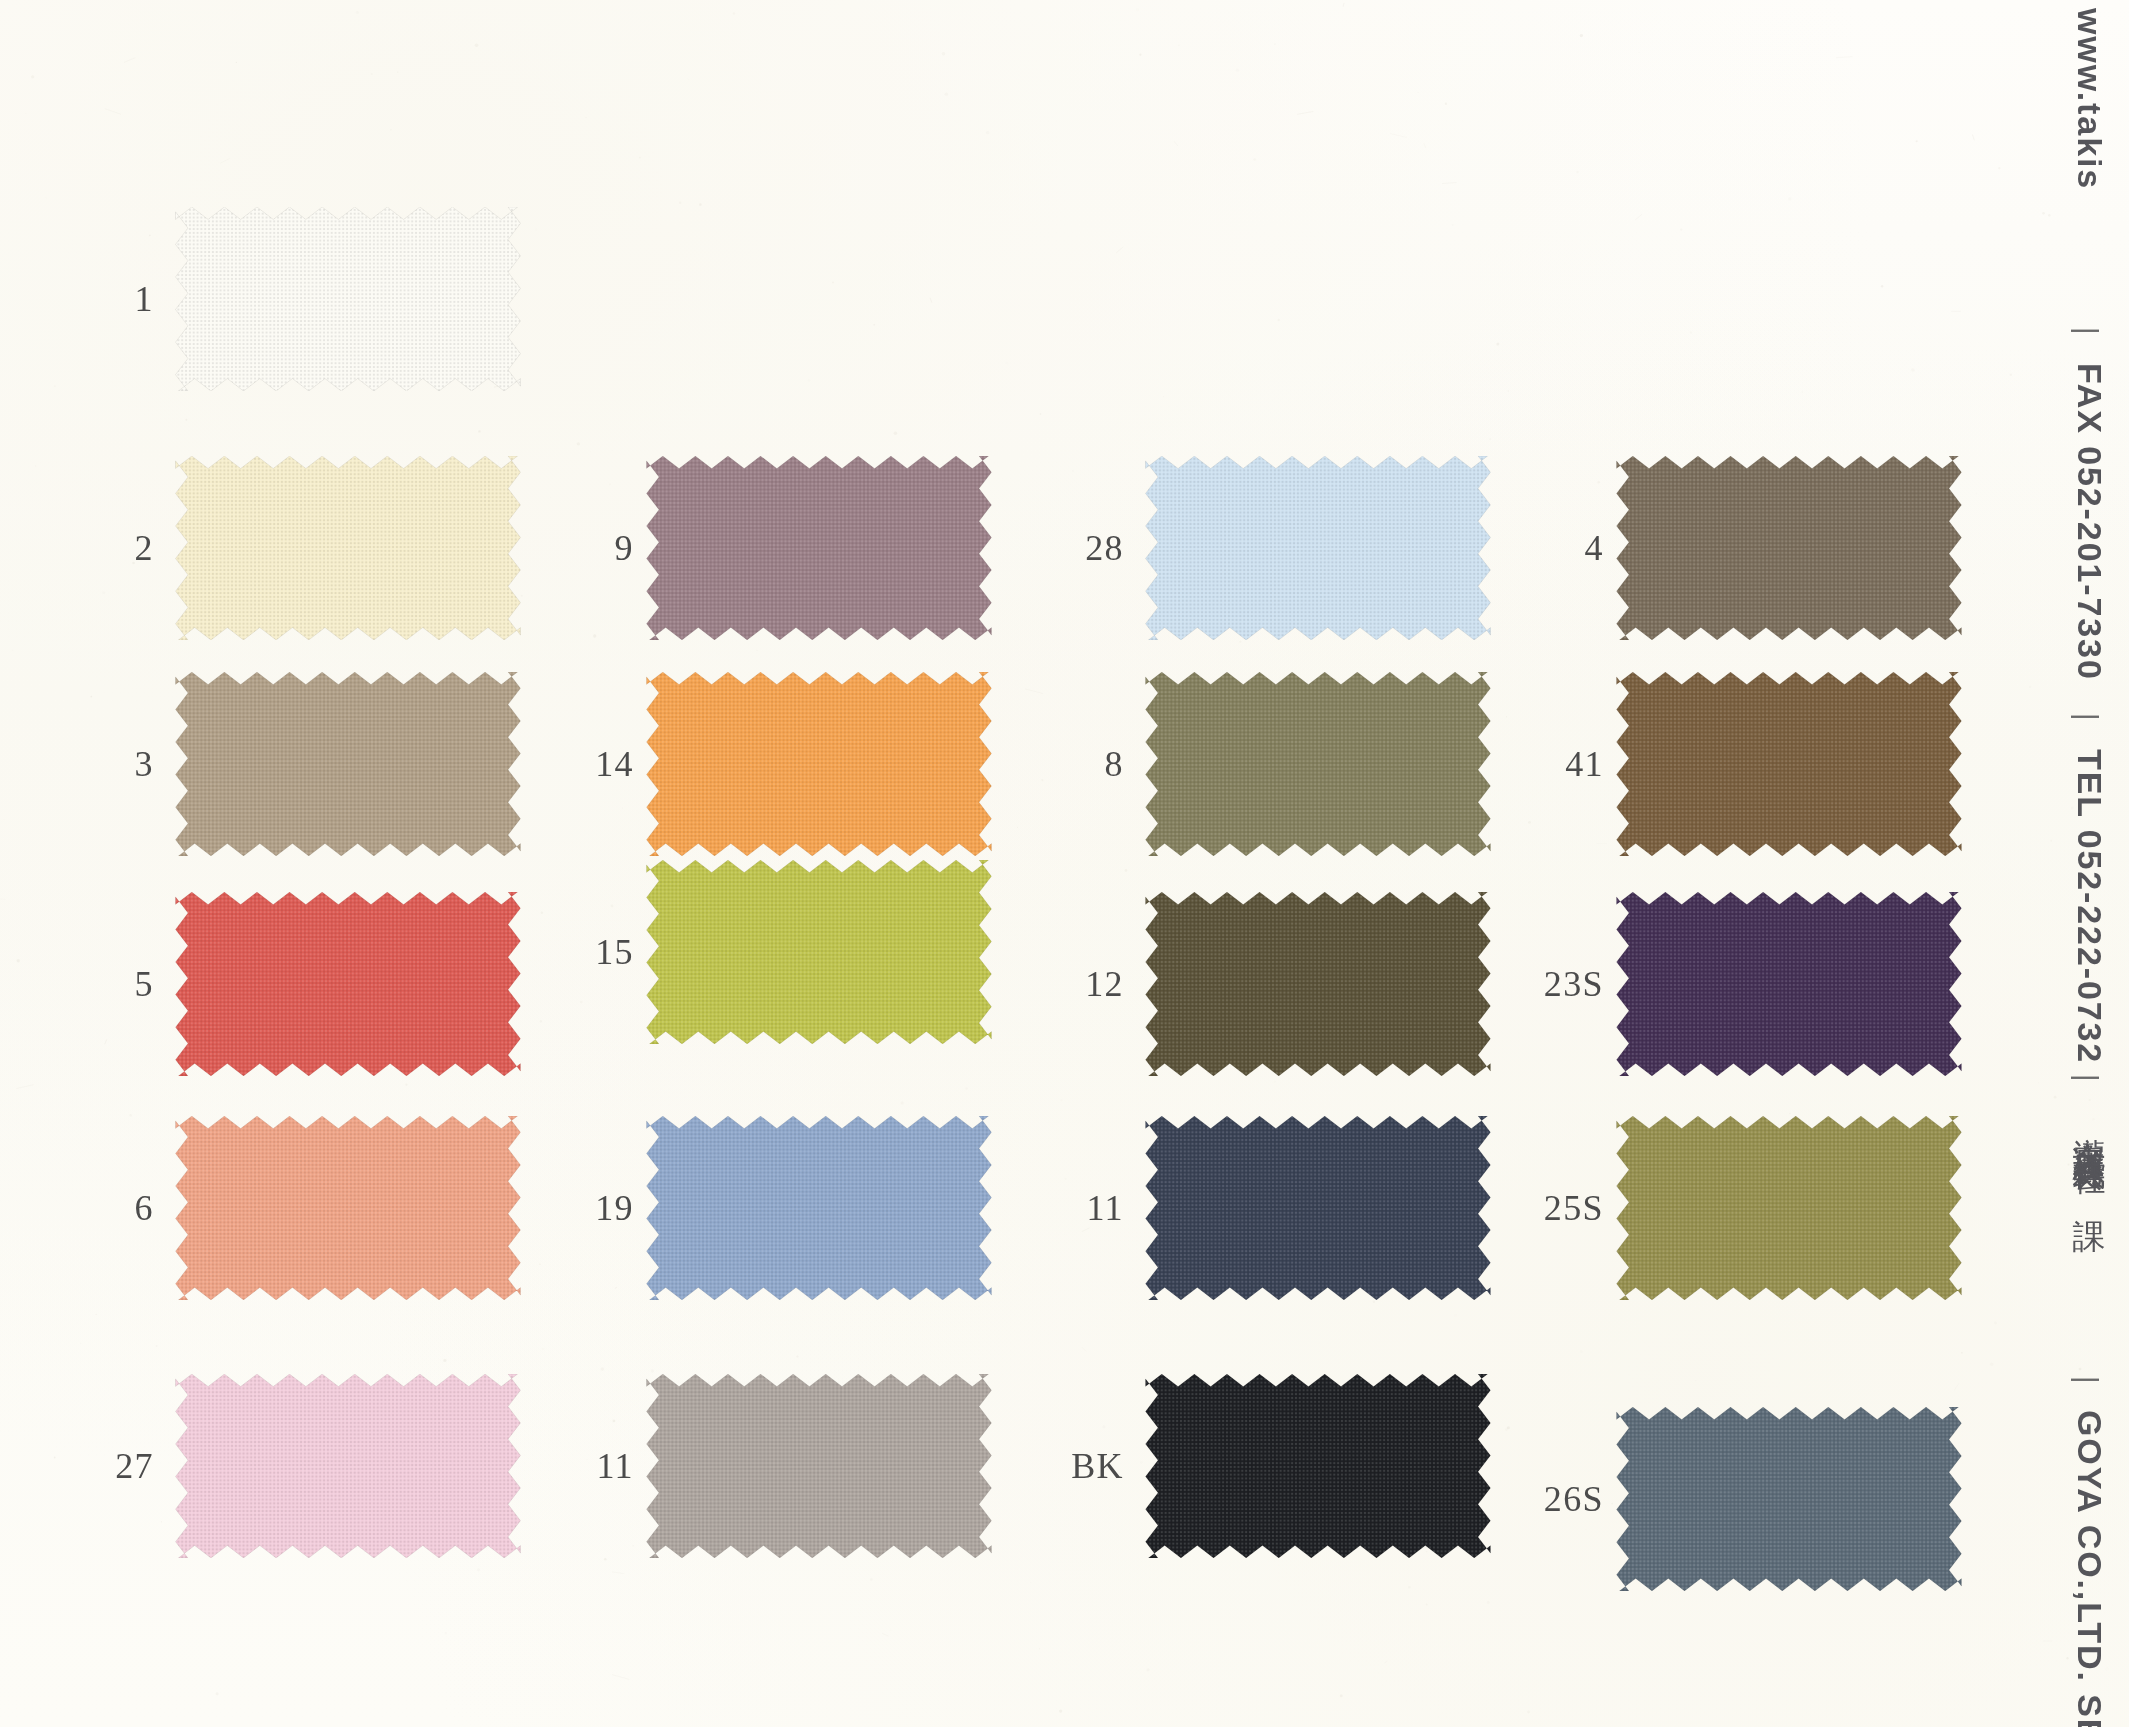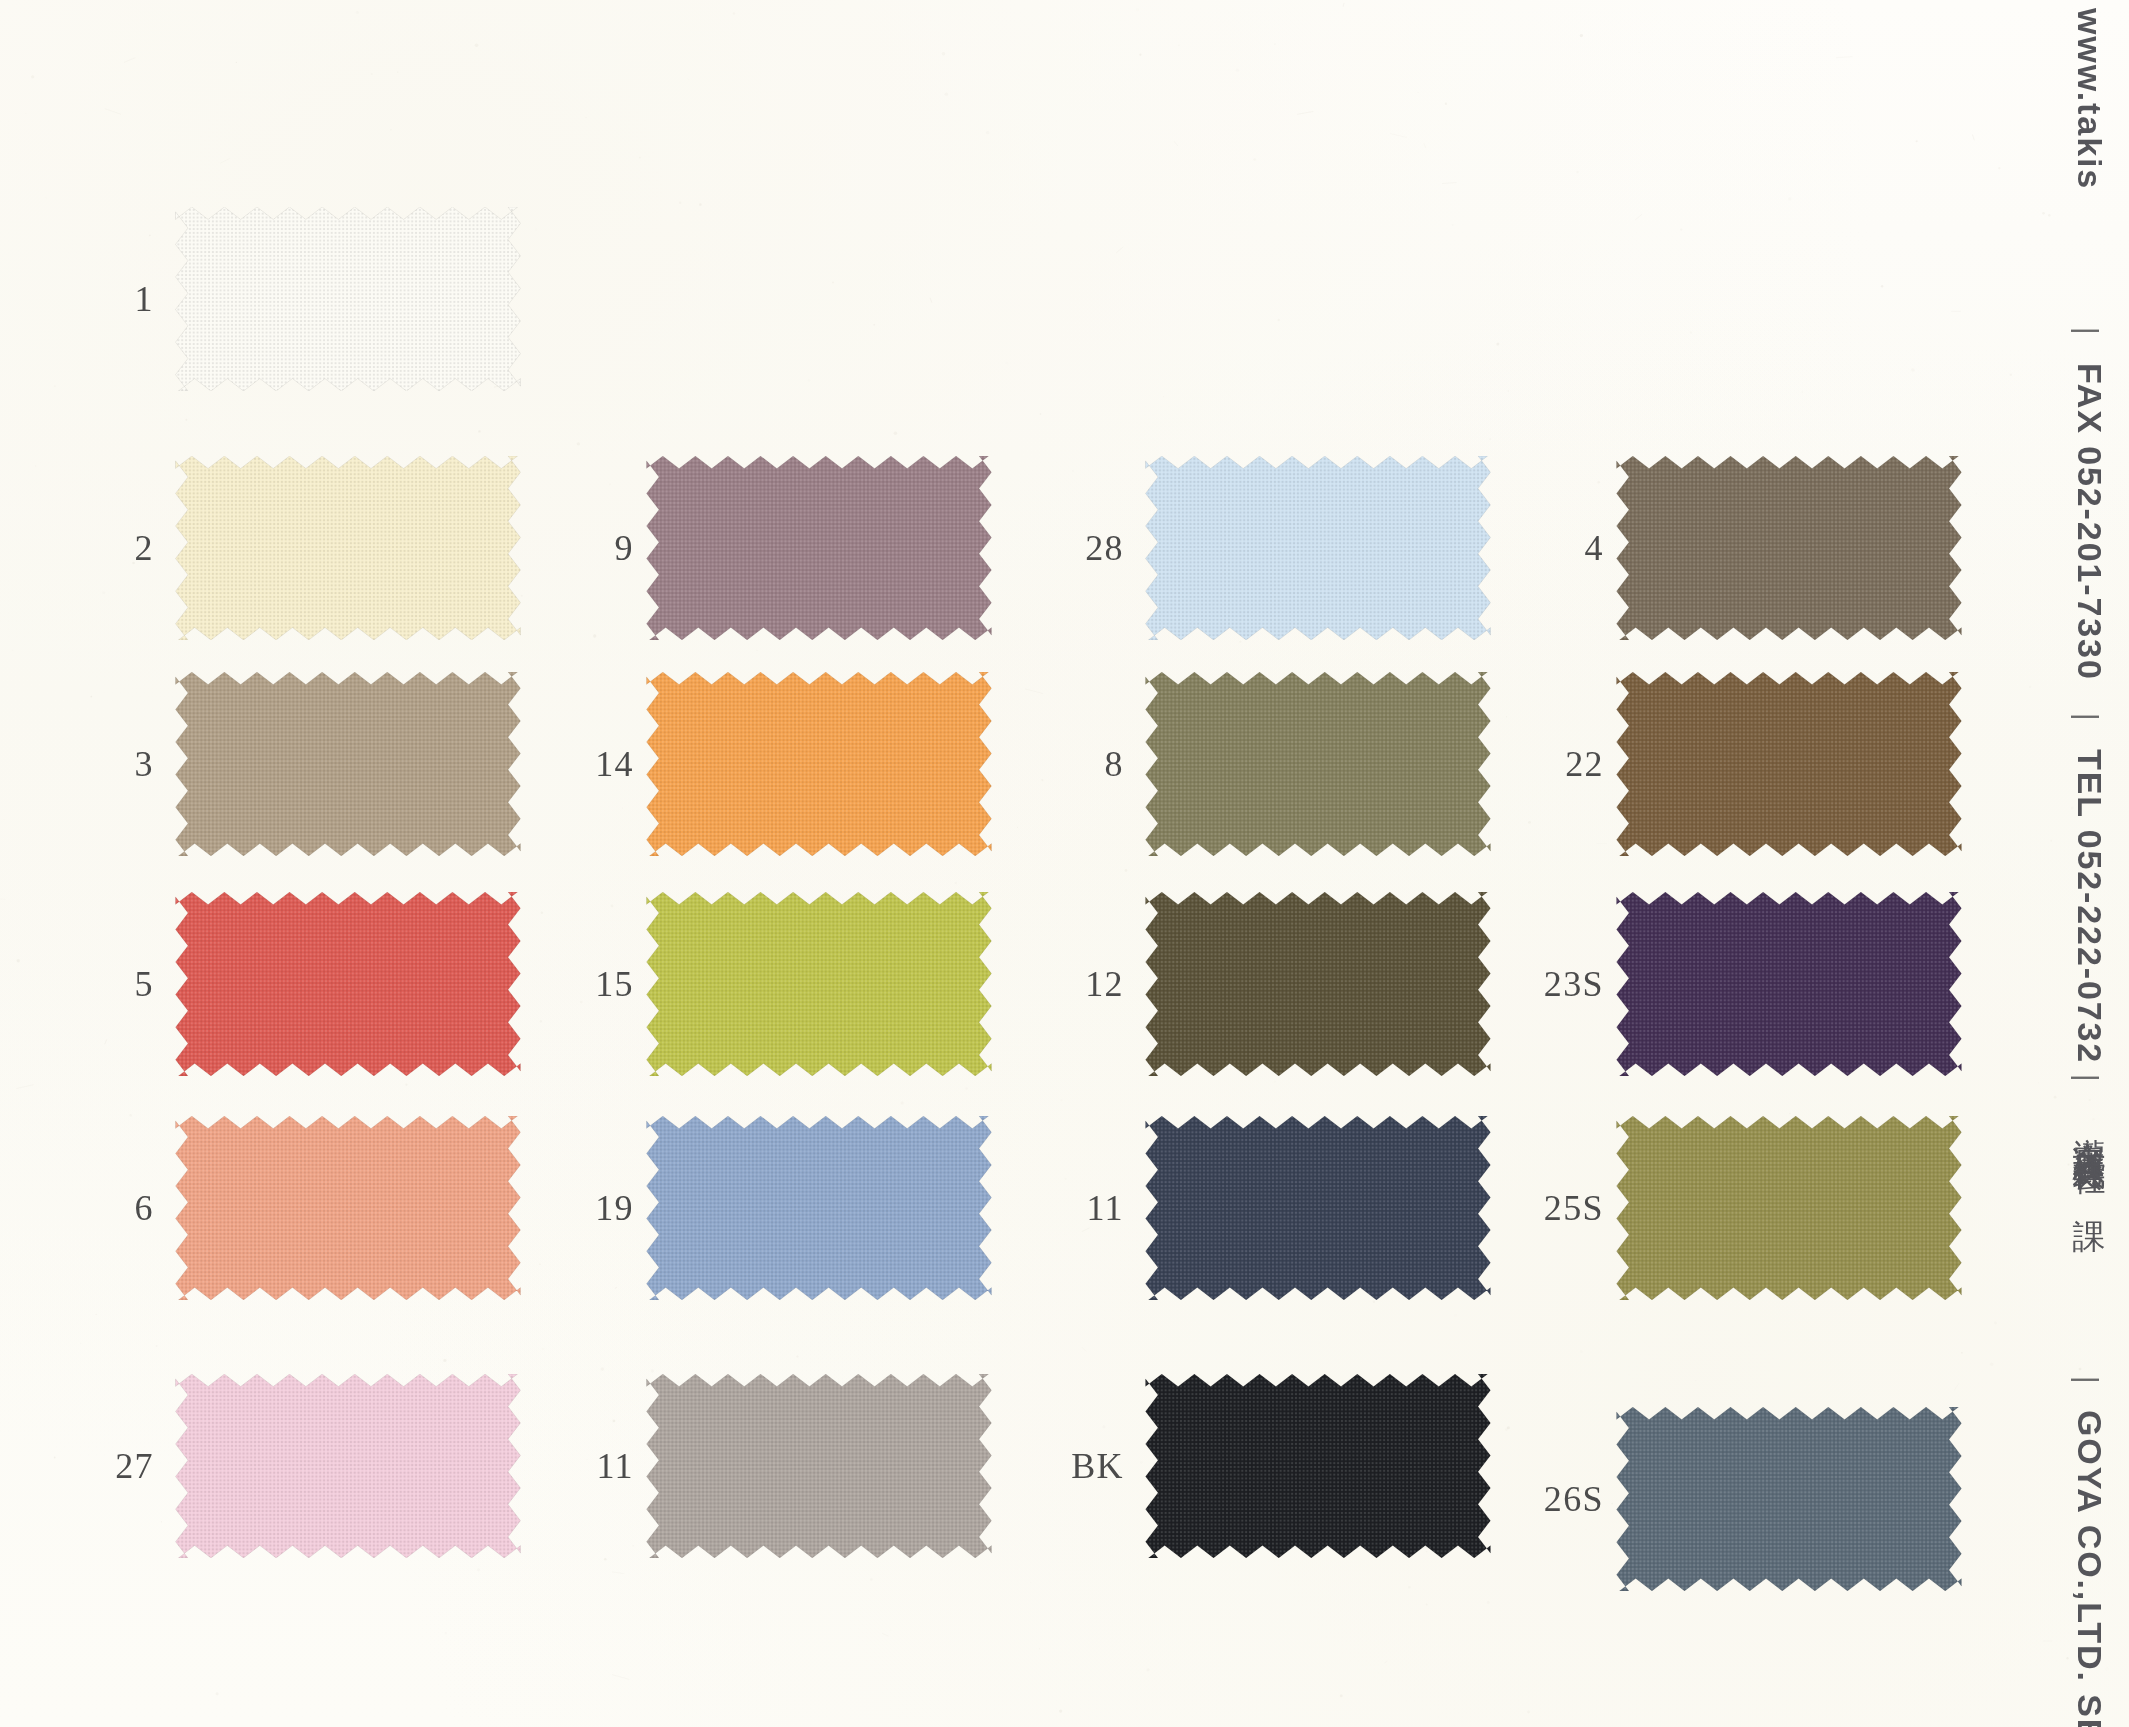--- a/index.html
+++ b/index.html
@@ -498,21 +498,21 @@
                 <rect width="4" height="4" fill="#f5a350"></rect>
                 <rect x="0" y="0" width="2" height="2" fill="#ffffff" opacity="0.13"></rect>
                 <rect x="2" y="2" width="2" height="2" fill="#000000" opacity="0.08"></rect>
               </pattern>
             </defs>
             <path d="M0.0,13.0 L17.0,0.0 L34.0,13.0 L51.0,0.0 L68.0,13.0 L85.0,0.0 L102.0,13.0 L119.0,0.0 L136.0,13.0 L153.0,0.0 L170.0,13.0 L187.0,0.0 L204.0,13.0 L221.0,0.0 L238.0,13.0 L255.0,0.0 L272.0,13.0 L289.0,0.0 L306.0,13.0 L323.0,0.0 L340.0,13.0 L357.0,0.0 L347.0,0.0 L360.0,17.0 L347.0,34.0 L360.0,51.0 L347.0,68.0 L360.0,85.0 L347.0,102.0 L360.0,119.0 L347.0,136.0 L360.0,153.0 L347.0,170.0 L360.0,187.0 L360.0,179.0 L343.0,192.0 L326.0,179.0 L309.0,192.0 L292.0,179.0 L275.0,192.0 L258.0,179.0 L241.0,192.0 L224.0,179.0 L207.0,192.0 L190.0,179.0 L173.0,192.0 L156.0,179.0 L139.0,192.0 L122.0,179.0 L105.0,192.0 L88.0,179.0 L71.0,192.0 L54.0,179.0 L37.0,192.0 L20.0,179.0 L3.0,192.0 L13.0,192.0 L0.0,175.0 L13.0,158.0 L0.0,141.0 L13.0,124.0 L0.0,107.0 L13.0,90.0 L0.0,73.0 L13.0,56.0 L0.0,39.0 L13.0,22.0 L0.0,5.0 Z" fill="url(#wv8)"></path>
             <path d="M0.0,13.0 L17.0,0.0 L34.0,13.0 L51.0,0.0 L68.0,13.0 L85.0,0.0 L102.0,13.0 L119.0,0.0 L136.0,13.0 L153.0,0.0 L170.0,13.0 L187.0,0.0 L204.0,13.0 L221.0,0.0 L238.0,13.0 L255.0,0.0 L272.0,13.0 L289.0,0.0 L306.0,13.0 L323.0,0.0 L340.0,13.0 L357.0,0.0 L347.0,0.0 L360.0,17.0 L347.0,34.0 L360.0,51.0 L347.0,68.0 L360.0,85.0 L347.0,102.0 L360.0,119.0 L347.0,136.0 L360.0,153.0 L347.0,170.0 L360.0,187.0 L360.0,179.0 L343.0,192.0 L326.0,179.0 L309.0,192.0 L292.0,179.0 L275.0,192.0 L258.0,179.0 L241.0,192.0 L224.0,179.0 L207.0,192.0 L190.0,179.0 L173.0,192.0 L156.0,179.0 L139.0,192.0 L122.0,179.0 L105.0,192.0 L88.0,179.0 L71.0,192.0 L54.0,179.0 L37.0,192.0 L20.0,179.0 L3.0,192.0 L13.0,192.0 L0.0,175.0 L13.0,158.0 L0.0,141.0 L13.0,124.0 L0.0,107.0 L13.0,90.0 L0.0,73.0 L13.0,56.0 L0.0,39.0 L13.0,22.0 L0.0,5.0 Z" fill="none" stroke="rgba(0,0,0,0.07)" stroke-width="1"></path>
           </svg>
         </div>
       </div>
-      <div class="swatch-cell" style="left: 646px; top: 892px; width: 346px; height: 184px; text-decoration: underline;">
+      <div class="swatch-cell" style="left: 646px; top: 860px; width: 346px; height: 184px; text-decoration: underline;">
         <div class="sw-label" style="left: -108px; width: 96px;">15</div>
         <div class="sw-swatch">
           <svg width="346" height="184" viewBox="0 0 360 192">
             <defs>
               <pattern id="wv9" width="4" height="4" patternUnits="userSpaceOnUse">
                 <rect width="4" height="4" fill="#bfc44e"></rect>
                 <rect x="0" y="0" width="2" height="2" fill="#ffffff" opacity="0.13"></rect>
                 <rect x="2" y="2" width="2" height="2" fill="#000000" opacity="0.08"></rect>
               </pattern>
             </defs>
@@ -643,21 +643,21 @@
                 <rect x="0" y="0" width="2" height="2" fill="#ffffff" opacity="0.13"></rect>
                 <rect x="2" y="2" width="2" height="2" fill="#000000" opacity="0.08"></rect>
               </pattern>
             </defs>
             <path d="M0.0,13.0 L17.0,0.0 L34.0,13.0 L51.0,0.0 L68.0,13.0 L85.0,0.0 L102.0,13.0 L119.0,0.0 L136.0,13.0 L153.0,0.0 L170.0,13.0 L187.0,0.0 L204.0,13.0 L221.0,0.0 L238.0,13.0 L255.0,0.0 L272.0,13.0 L289.0,0.0 L306.0,13.0 L323.0,0.0 L340.0,13.0 L357.0,0.0 L347.0,0.0 L360.0,17.0 L347.0,34.0 L360.0,51.0 L347.0,68.0 L360.0,85.0 L347.0,102.0 L360.0,119.0 L347.0,136.0 L360.0,153.0 L347.0,170.0 L360.0,187.0 L360.0,179.0 L343.0,192.0 L326.0,179.0 L309.0,192.0 L292.0,179.0 L275.0,192.0 L258.0,179.0 L241.0,192.0 L224.0,179.0 L207.0,192.0 L190.0,179.0 L173.0,192.0 L156.0,179.0 L139.0,192.0 L122.0,179.0 L105.0,192.0 L88.0,179.0 L71.0,192.0 L54.0,179.0 L37.0,192.0 L20.0,179.0 L3.0,192.0 L13.0,192.0 L0.0,175.0 L13.0,158.0 L0.0,141.0 L13.0,124.0 L0.0,107.0 L13.0,90.0 L0.0,73.0 L13.0,56.0 L0.0,39.0 L13.0,22.0 L0.0,5.0 Z" fill="url(#wv17)"></path>
             <path d="M0.0,13.0 L17.0,0.0 L34.0,13.0 L51.0,0.0 L68.0,13.0 L85.0,0.0 L102.0,13.0 L119.0,0.0 L136.0,13.0 L153.0,0.0 L170.0,13.0 L187.0,0.0 L204.0,13.0 L221.0,0.0 L238.0,13.0 L255.0,0.0 L272.0,13.0 L289.0,0.0 L306.0,13.0 L323.0,0.0 L340.0,13.0 L357.0,0.0 L347.0,0.0 L360.0,17.0 L347.0,34.0 L360.0,51.0 L347.0,68.0 L360.0,85.0 L347.0,102.0 L360.0,119.0 L347.0,136.0 L360.0,153.0 L347.0,170.0 L360.0,187.0 L360.0,179.0 L343.0,192.0 L326.0,179.0 L309.0,192.0 L292.0,179.0 L275.0,192.0 L258.0,179.0 L241.0,192.0 L224.0,179.0 L207.0,192.0 L190.0,179.0 L173.0,192.0 L156.0,179.0 L139.0,192.0 L122.0,179.0 L105.0,192.0 L88.0,179.0 L71.0,192.0 L54.0,179.0 L37.0,192.0 L20.0,179.0 L3.0,192.0 L13.0,192.0 L0.0,175.0 L13.0,158.0 L0.0,141.0 L13.0,124.0 L0.0,107.0 L13.0,90.0 L0.0,73.0 L13.0,56.0 L0.0,39.0 L13.0,22.0 L0.0,5.0 Z" fill="none" stroke="rgba(0,0,0,0.07)" stroke-width="1"></path>
           </svg>
         </div>
       </div>
       <div class="swatch-cell" style="left: 1616px; top: 672px; width: 346px; height: 184px;">
-        <div class="sw-label" style="left: -146px; width: 134px;">22</div>
+        <div class="sw-label" style="left: -146px; width: 134px;">41</div>
         <div class="sw-swatch">
           <svg width="346" height="184" viewBox="0 0 360 192">
             <defs>
               <pattern id="wv18" width="4" height="4" patternUnits="userSpaceOnUse">
                 <rect width="4" height="4" fill="#7a5f3f"></rect>
                 <rect x="0" y="0" width="2" height="2" fill="#ffffff" opacity="0.13"></rect>
                 <rect x="2" y="2" width="2" height="2" fill="#000000" opacity="0.08"></rect>
               </pattern>
             </defs>
             <path d="M0.0,13.0 L17.0,0.0 L34.0,13.0 L51.0,0.0 L68.0,13.0 L85.0,0.0 L102.0,13.0 L119.0,0.0 L136.0,13.0 L153.0,0.0 L170.0,13.0 L187.0,0.0 L204.0,13.0 L221.0,0.0 L238.0,13.0 L255.0,0.0 L272.0,13.0 L289.0,0.0 L306.0,13.0 L323.0,0.0 L340.0,13.0 L357.0,0.0 L347.0,0.0 L360.0,17.0 L347.0,34.0 L360.0,51.0 L347.0,68.0 L360.0,85.0 L347.0,102.0 L360.0,119.0 L347.0,136.0 L360.0,153.0 L347.0,170.0 L360.0,187.0 L360.0,179.0 L343.0,192.0 L326.0,179.0 L309.0,192.0 L292.0,179.0 L275.0,192.0 L258.0,179.0 L241.0,192.0 L224.0,179.0 L207.0,192.0 L190.0,179.0 L173.0,192.0 L156.0,179.0 L139.0,192.0 L122.0,179.0 L105.0,192.0 L88.0,179.0 L71.0,192.0 L54.0,179.0 L37.0,192.0 L20.0,179.0 L3.0,192.0 L13.0,192.0 L0.0,175.0 L13.0,158.0 L0.0,141.0 L13.0,124.0 L0.0,107.0 L13.0,90.0 L0.0,73.0 L13.0,56.0 L0.0,39.0 L13.0,22.0 L0.0,5.0 Z" fill="url(#wv18)"></path>

